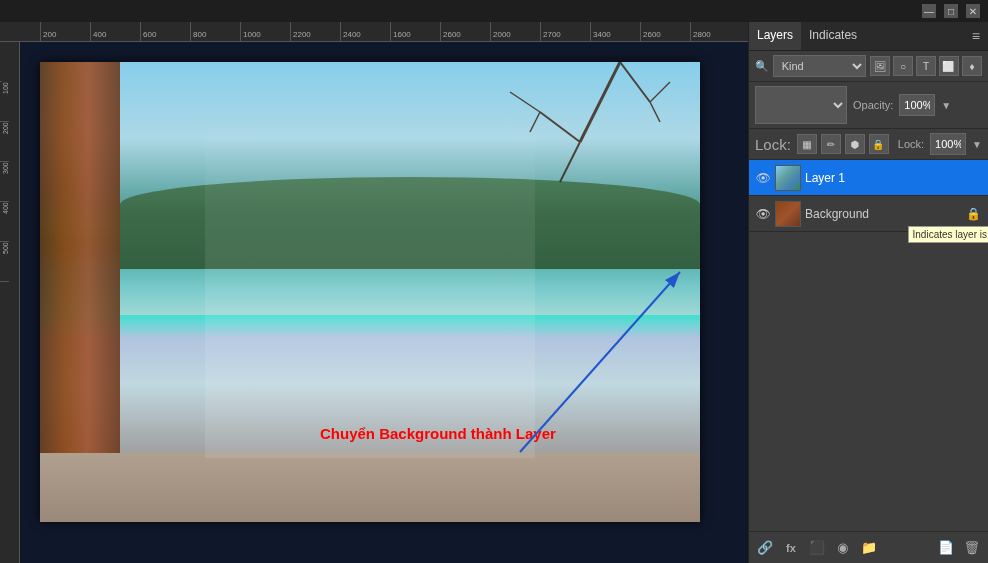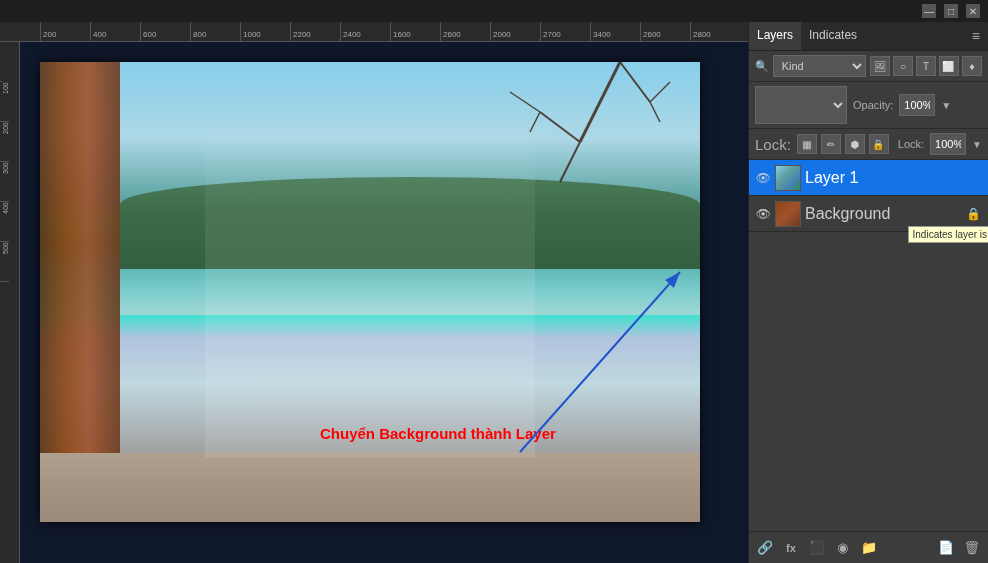--- a/index.html
+++ b/index.html
@@ -352,21 +352,21 @@
     }
     .layer-thumb-bg {
       background: linear-gradient(135deg, #8B4513 25%, #a0522d 50%, #8B4513 75%);
     }
     .layer-thumb-l1 {
       background: linear-gradient(to bottom, #87CEEB, #4682B4);
     }
     .layer-name {
       flex: 1;
       color: #ccc;
-      font-size: 16px;
+      font-size: 12px;
     }
     .layer-item.selected .layer-name {
       color: #fff;
     }
     .layer-lock {
       width: 16px; height: 16px;
       display: flex; align-items: center; justify-content: center;
       color: #ccc;
       font-size: 12px;
       cursor: pointer;

